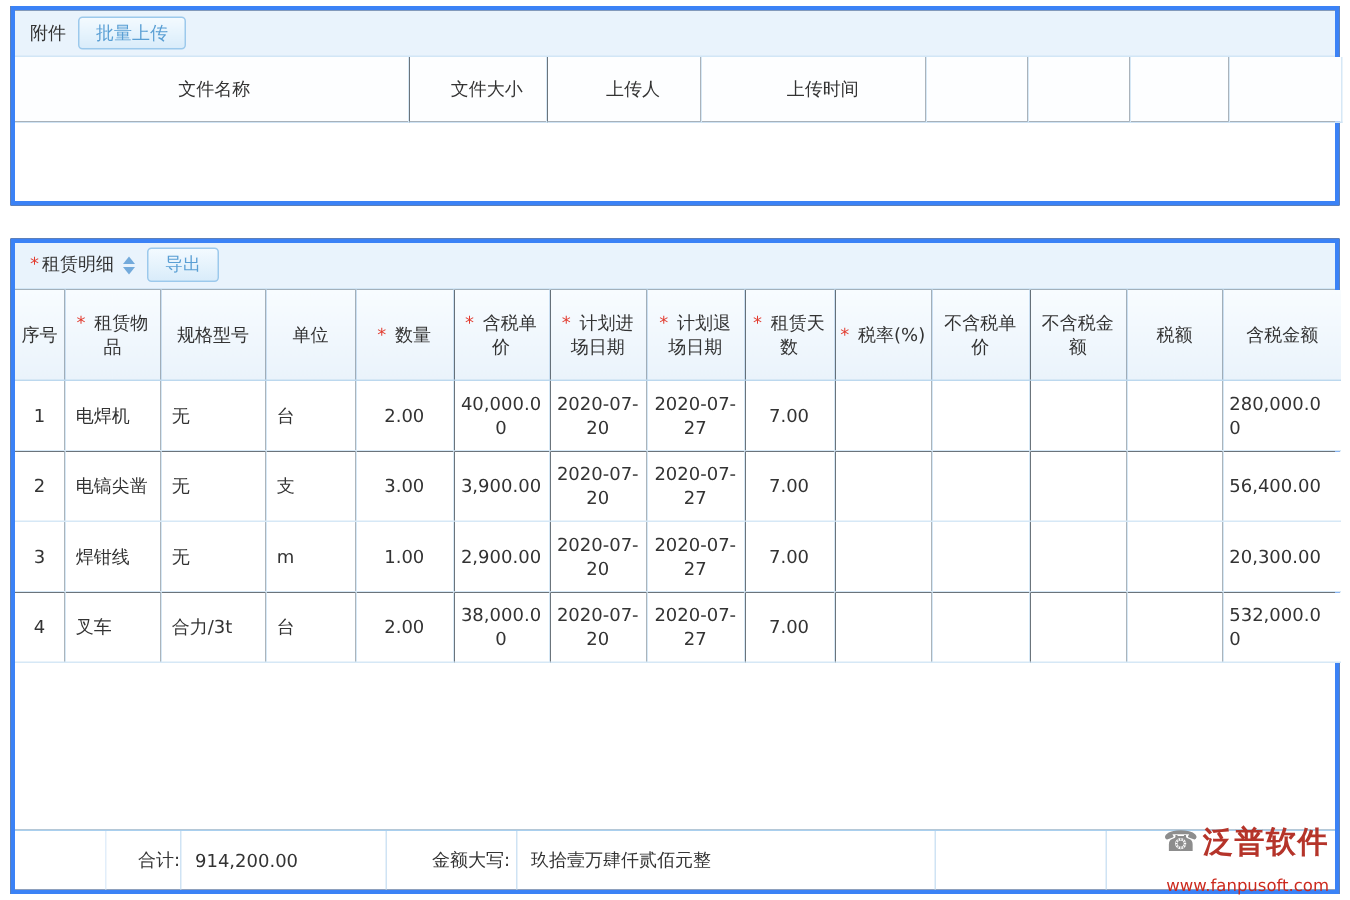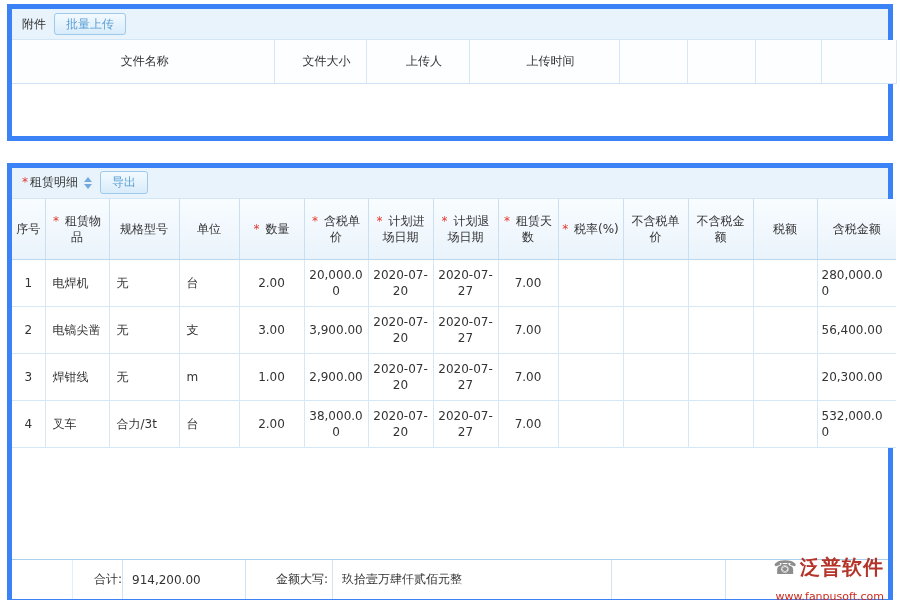--- a/index.html
+++ b/index.html
@@ -1,19 +1,19 @@
 <!DOCTYPE html>
 <html><head>
 <meta charset="utf-8">
 <style>
   * { box-sizing: border-box; }
   html,body { margin:0; padding:0; background:#fff; width:900px; height:600px; overflow:hidden;
     font-family:"DejaVu Sans","Liberation Sans",sans-serif; font-size:12px; color:#333; }
 
-  .panel { border:5px solid #3b82f6; margin:4px 7px 0; background:#000000; }
+  .panel { border:3px solid #3b82f6; margin:4px 7px 0; background:#000000; }
   #panel-rental { margin-top:22px; }
 
   .panel-bar { height:31px; background:#e9f3fc; border-bottom:1px solid #d2e6f6;
     display:flex; align-items:center; padding:0 10px; gap:8px; }
   .bar-title { color:#333; }
   .req { color:#e23b2e; margin-right:2px; }
 
   .btn { background:linear-gradient(#f3faff,#d9ecfa); border:1px solid #9cc9ec; color:#5a9fd4;
     border-radius:3px; padding:3px 11px; font-size:12px; font-family:inherit; cursor:pointer; line-height:1.2; }
 
@@ -35,21 +35,21 @@
   .al-center { text-align:center; }
   .al-right { text-align:left; padding-right:7px !important; }
 
   .attach-empty { height:52px; background:#fff; }
   .rental-empty { height:111px; background:#fff; }
 
   .summary { height:40px; border-top:1px solid #a9cfee; display:flex; align-items:stretch; background:#fff; }
   .f-c { display:flex; align-items:center; }
   .f1 { width:60px; }
   .f2 { width:50px; justify-content:flex-end; border-left:1px solid #e2eefa; }
-  .f3 { width:124px; border-left:1px solid #cfe3f4; border-right:1px solid #cfe3f4; padding-left:9px; }
+  .f3 { width:138px; border-left:1px solid #cfe3f4; border-right:1px solid #cfe3f4; padding-left:9px; }
   .f4 { width:86px; justify-content:flex-end; padding-right:4px; }
   .f5 { width:280px; border-left:1px solid #cfe3f4; border-right:1px solid #cfe3f4; padding-left:9px; }
   .f6 { width:114px; border-right:1px solid #cfe3f4; }
   .f7 { flex:1; justify-content:flex-end; padding-right:4px; }
 
   .wm { display:flex; flex-direction:column; align-items:flex-end; line-height:1.1; }
   .wm-top { display:flex; align-items:center; gap:3px; }
   .wm-logo { color:#8d8d8d; font-size:19px; }
   .wm-brand { color:#b5342a; font-size:20px; font-weight:bold; letter-spacing:1px; }
   .wm-url { color:#cc2a1e; font-size:11px; margin-top:13px; }
@@ -137,21 +137,21 @@
           <th>含税金额</th>
         </tr>
       </thead>
       <tbody>
         <tr>
           <td class="al-center">1</td>
           <td class="al-left">电焊机</td>
           <td class="al-left">无</td>
           <td class="al-left">台</td>
           <td class="al-center">2.00</td>
-          <td class="al-center">20,000.00</td>
+          <td class="al-center">40,000.00</td>
           <td class="al-center">2020-07-20</td>
           <td class="al-center">2020-07-27</td>
           <td class="al-center">7.00</td>
           <td class="al-center"></td>
           <td class="al-center"></td>
           <td class="al-center"></td>
           <td class="al-center"></td>
           <td class="al-right">280,000.00</td>
         </tr>
         <tr>

